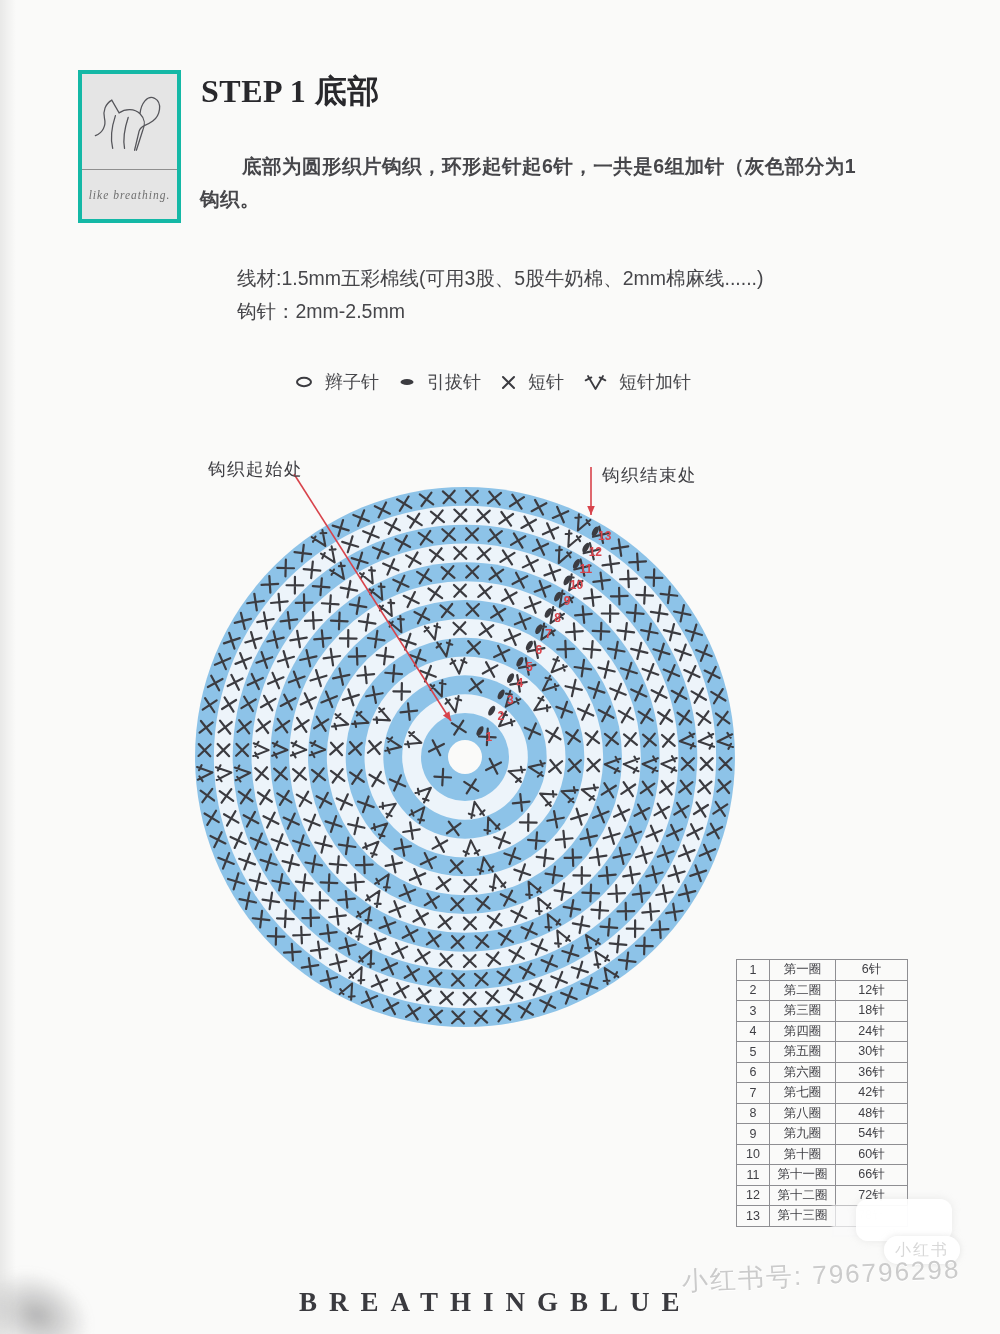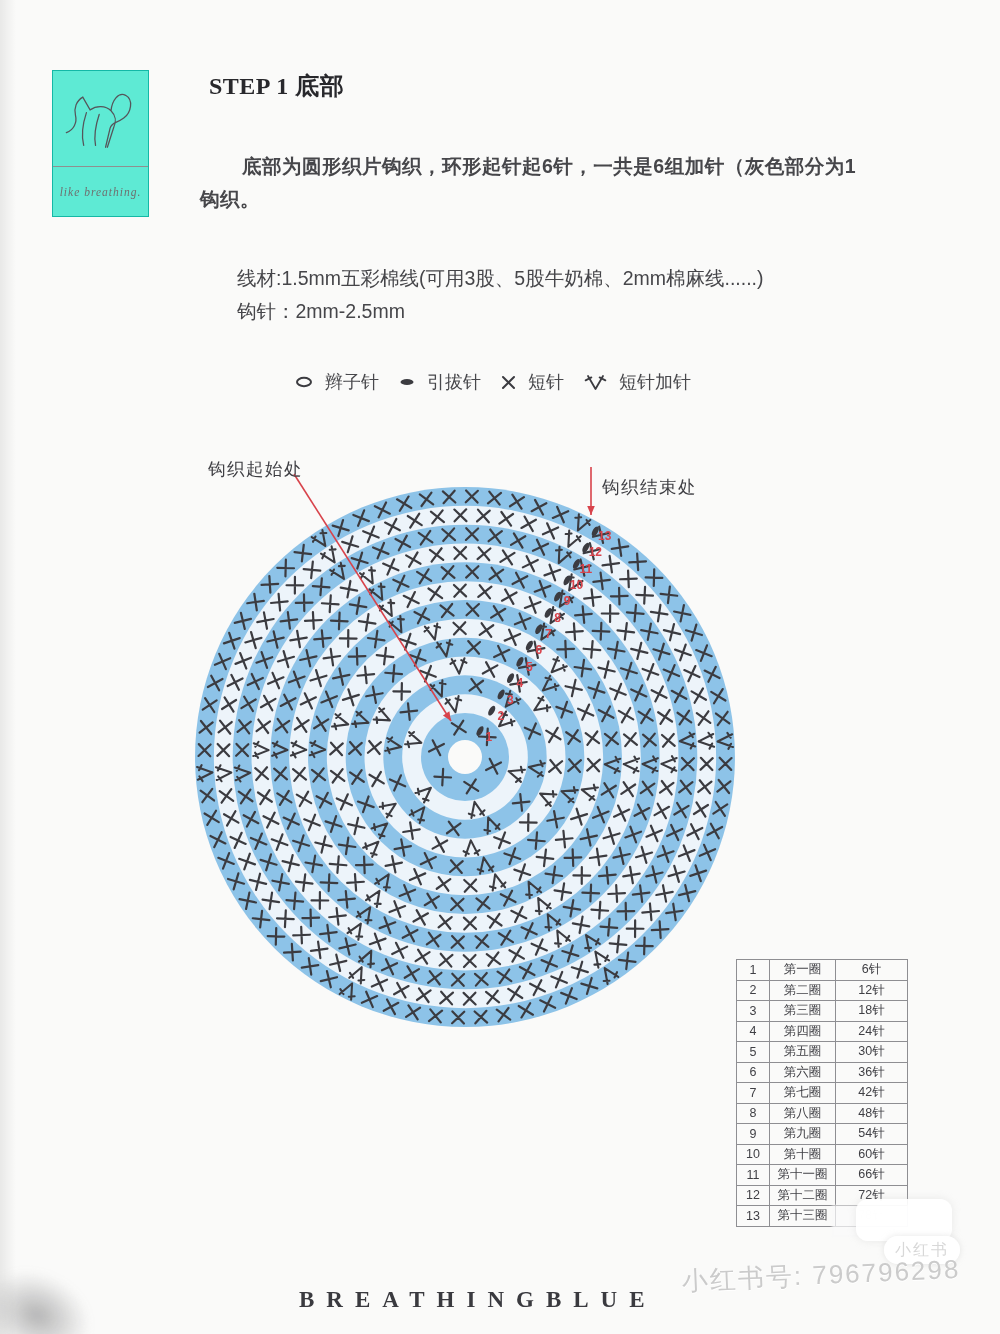--- a/index.html
+++ b/index.html
@@ -7,55 +7,55 @@
     position:relative;width:1000px;height:1334px;overflow:hidden;
     background:#fafaf9;
     font-family:"Liberation Sans",sans-serif;
   }
   body::before{
     content:"";position:absolute;left:0;top:0;width:16px;height:100%;
     background:linear-gradient(90deg,rgba(0,0,0,0.07),rgba(0,0,0,0));pointer-events:none;
   }
 
   
-  .logo-box{position:absolute;left:52px;top:70px;width:95px;height:145px;border:1px solid #14b8a6;background:#5eead4;}
+  .logo-box{position:absolute;left:78px;top:70px;width:95px;height:145px;border:4px solid #14b8a6;background:#e5e5e5;}
   .logo-art{position:absolute;left:0;top:0;width:95px;height:95px;border-bottom:1px solid #8f8f8f;
     display:flex;align-items:center;justify-content:center;}
   .logo-script{position:absolute;left:0;bottom:0;width:95px;height:48px;display:flex;align-items:center;justify-content:center;
     font-family:"Liberation Serif",serif;font-style:italic;font-size:11.5px;color:#6f6f6f;letter-spacing:1px;}
 
   .step-title{position:absolute;left:201px;top:70px;font-family:"Liberation Serif",serif;
-    font-weight:700;font-size:24px;color:#28282c;letter-spacing:0.5px;margin-left:8px;}
+    font-weight:700;font-size:32px;color:#28282c;letter-spacing:0.5px;}
 
   .intro{position:absolute;left:200px;top:150px;font-size:19.5px;color:#46464a;line-height:33px;letter-spacing:0.5px;}
   .intro-line{white-space:nowrap;font-weight:bold;}
   .intro-line.indent{padding-left:42px;}
 
   .materials{position:absolute;left:237px;top:262px;font-size:19.5px;color:#46464a;line-height:32.5px;}
   .material-line{white-space:nowrap;}
 
   .legend{position:absolute;left:295px;top:370px;display:flex;align-items:center;gap:20px;}
   .legend-item{display:flex;align-items:center;gap:12px;font-size:18px;color:#48484c;}
   .legend-icon{display:flex;align-items:center;}
 
   .chart-wrap{position:absolute;left:180px;top:445px;width:580px;height:600px;}
   .chart-label{position:absolute;font-size:17.5px;color:#3e3e43;letter-spacing:1.5px;white-space:nowrap;}
   .start-label{left:28px;top:12px;}
-  .end-label{left:422px;top:30px;}
+  .end-label{left:422px;top:18px;}
 
   .rounds-table{position:absolute;left:736px;top:959px;border-collapse:collapse;font-size:12.5px;color:#3f3f44;background:transparent;}
   .rounds-table td{border:1px solid #8e8e92;text-align:center;padding:0;height:19.5px;}
   .rounds-table .c0{width:32px;}
   .rounds-table .c1{width:65px;}
   .rounds-table .c2{width:71px;}
   .rounds-table .obscured{opacity:0.18;}
   .table-wash{position:absolute;left:832px;top:1205px;width:110px;height:32px;background:rgba(250,250,249,0.72);filter:blur(1px);}
 
   .brand{position:absolute;left:299px;top:1287px;font-family:"Liberation Serif",serif;font-weight:700;
-    font-size:23px;letter-spacing:12px;color:#3a3a3f;white-space:nowrap;}
+    font-size:27px;letter-spacing:12px;color:#3a3a3f;white-space:nowrap;}
 
   .wm-id{position:absolute;left:682px;top:1264px;font-size:26px;color:#cbcbcb;letter-spacing:2px;
     transform:rotate(-2.5deg);transform-origin:left center;text-shadow:0 1px 0 #ffffff;white-space:nowrap;}
   .wm-ghost{position:absolute;left:856px;top:1199px;width:96px;height:42px;background:rgba(255,255,255,0.92);
     border-radius:12px;box-shadow:0 0 8px rgba(190,190,190,0.28);}
   .wm-bubble{position:absolute;left:884px;top:1236px;width:76px;height:28px;background:rgba(255,255,255,0.96);
     border-radius:14px;display:flex;align-items:center;justify-content:center;font-size:16px;color:#d8d8d8;
     letter-spacing:2px;box-shadow:0 0 6px rgba(185,185,185,0.35);}
 
   .corner-smudge{position:absolute;left:-18px;top:1274px;width:110px;height:82px;

